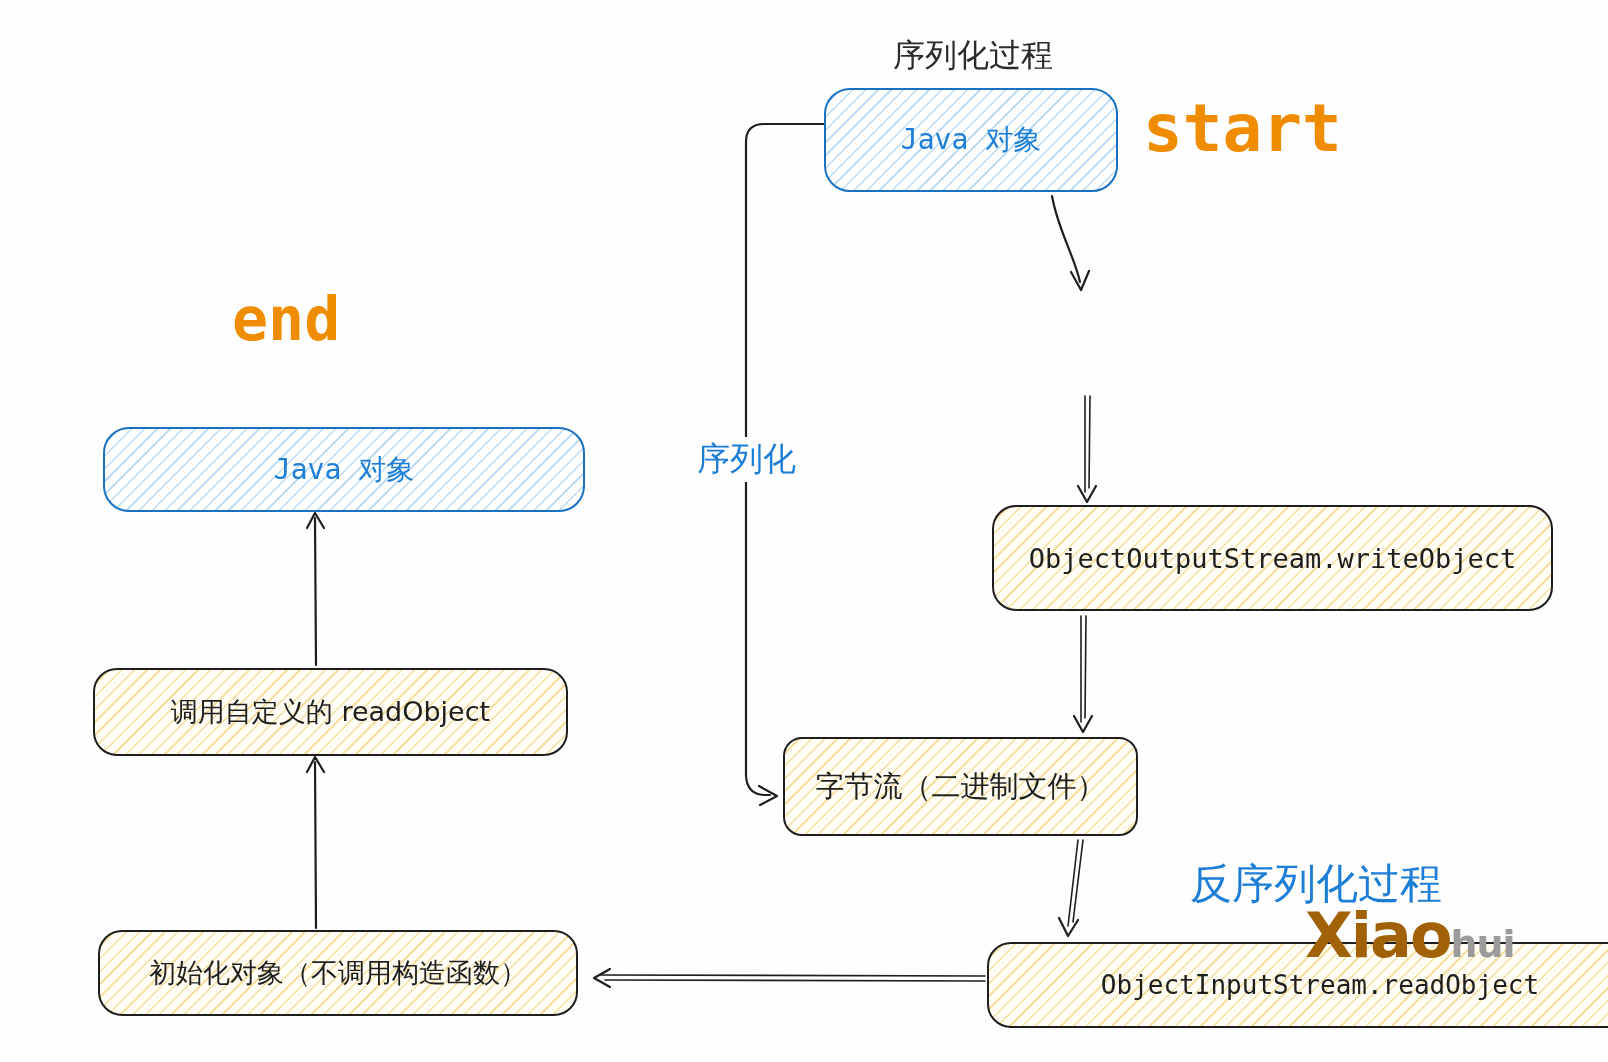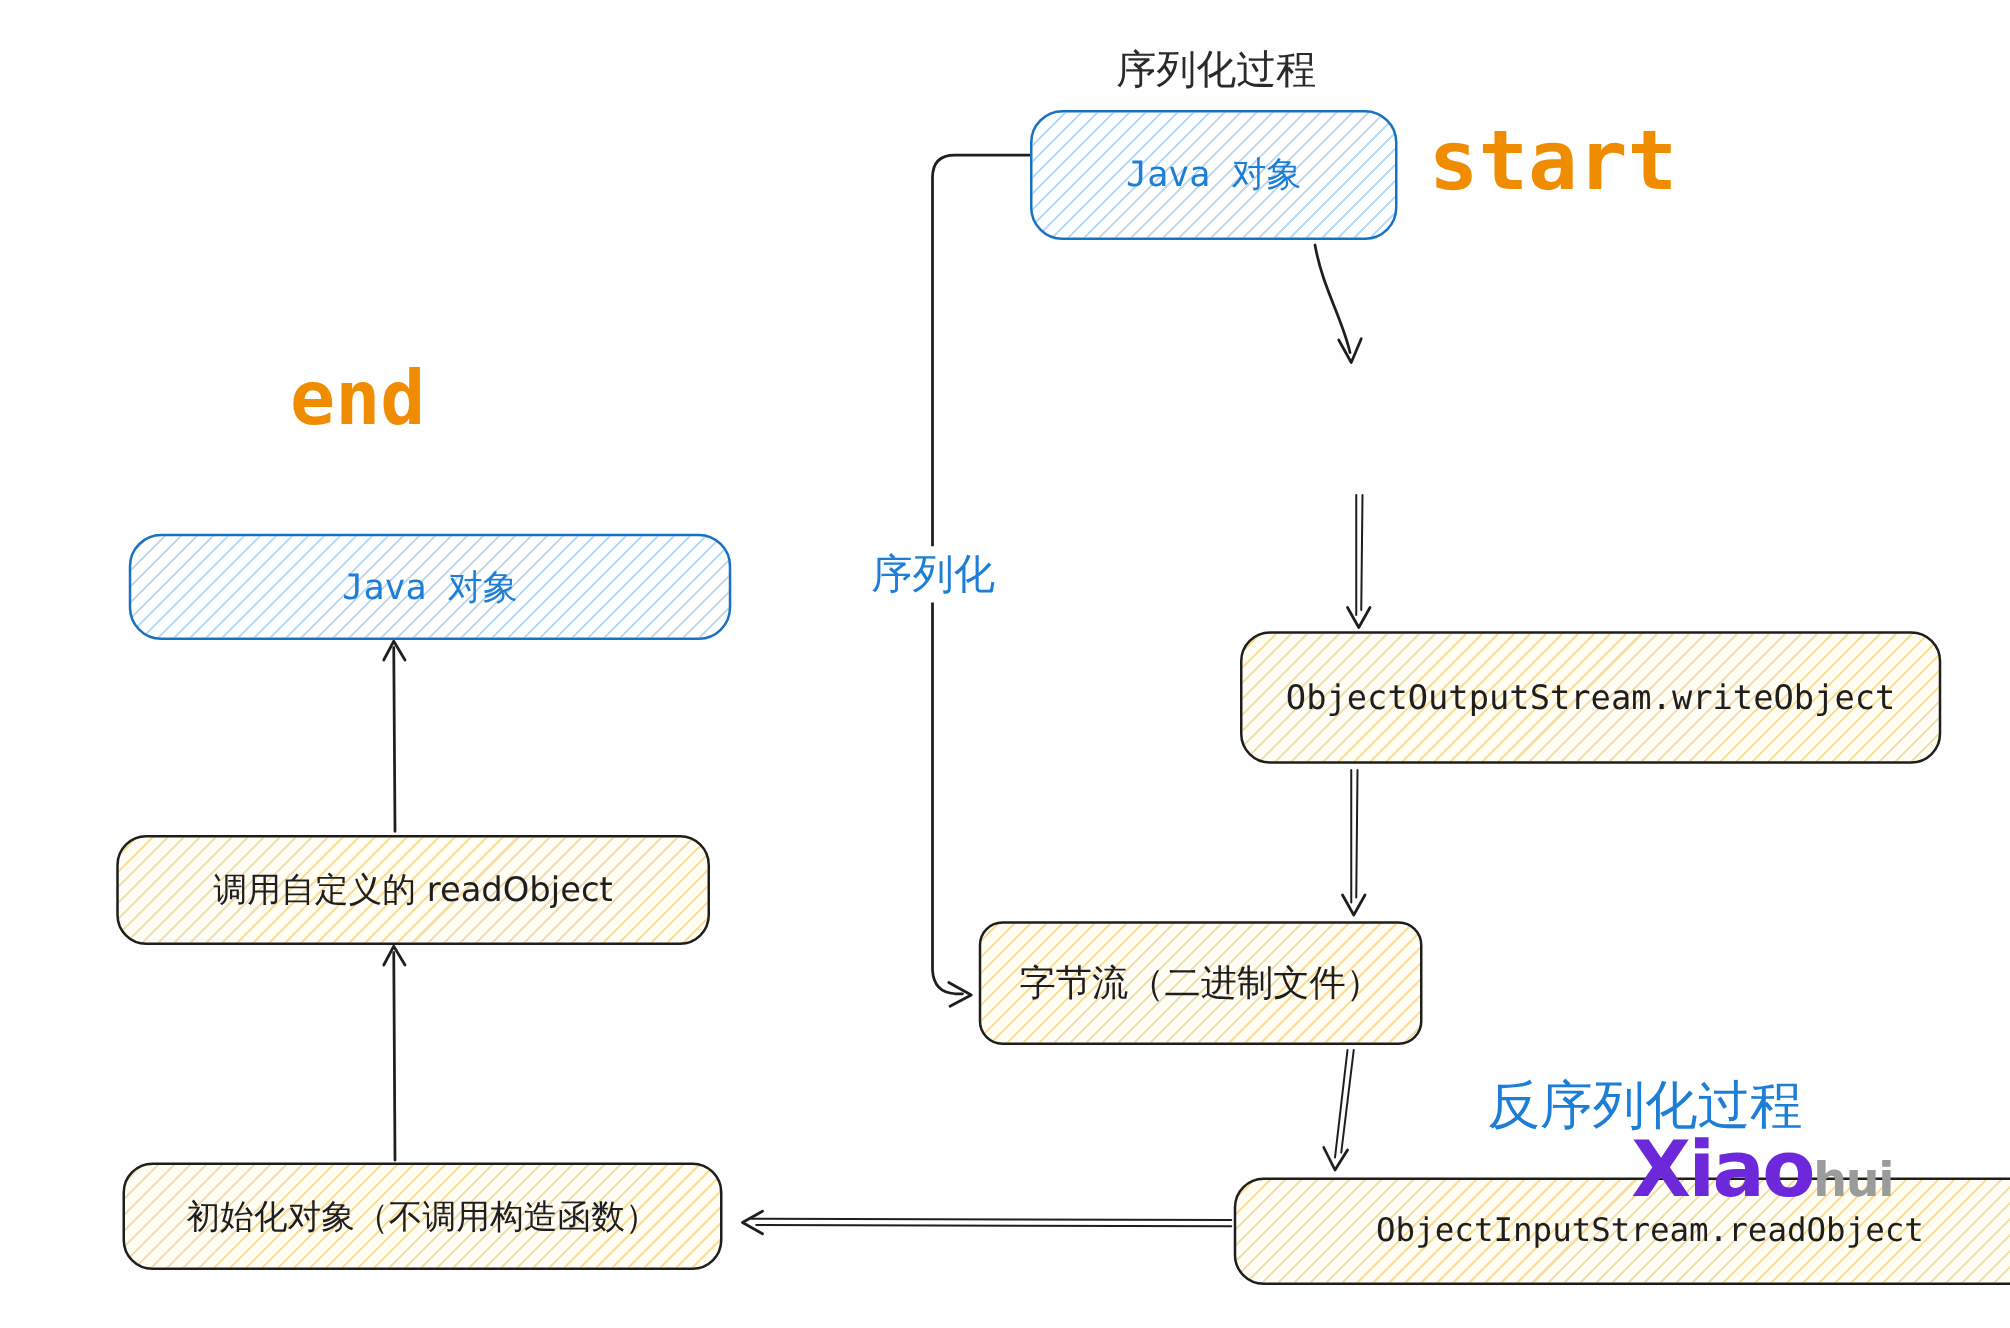--- a/index.html
+++ b/index.html
@@ -44,21 +44,21 @@
   .lbl.blue{color:var(--blue-text);font-weight:500;}
   .lbl.orange{
     color:var(--orange);
     font-family:"DejaVu Sans Mono","Liberation Mono",monospace;
     font-weight:bold;
   }
   .title{color:#2a2a2a;}
   .serialize-lbl{background:#fffefe;padding:0 6px;}
   .watermark{position:absolute;z-index:4;white-space:nowrap;line-height:1;}
   .watermark .big{
-    font-weight:bold;font-size:62px;color:#6d28d9;
+    font-weight:bold;font-size:62px;color:#a16207;
     font-family:"DejaVu Sans","Liberation Sans",sans-serif;
     letter-spacing:-2px;
   }
   .watermark .small{
     font-weight:bold;font-size:38px;color:#9b9b9b;
     letter-spacing:-1px;
   }
 </style>
 </head>
 <body>

